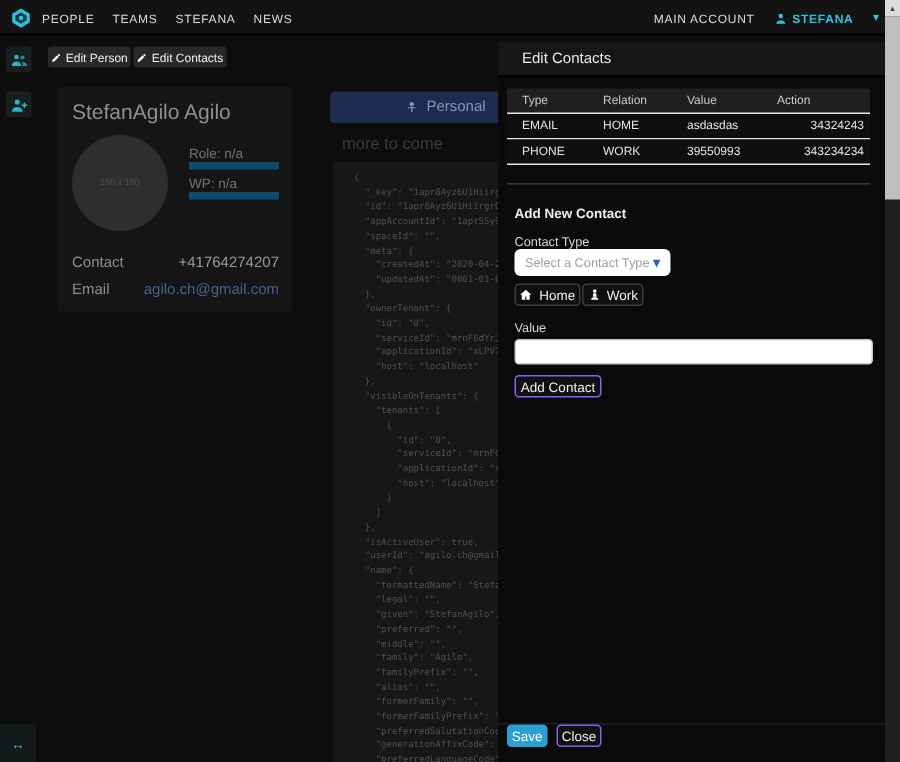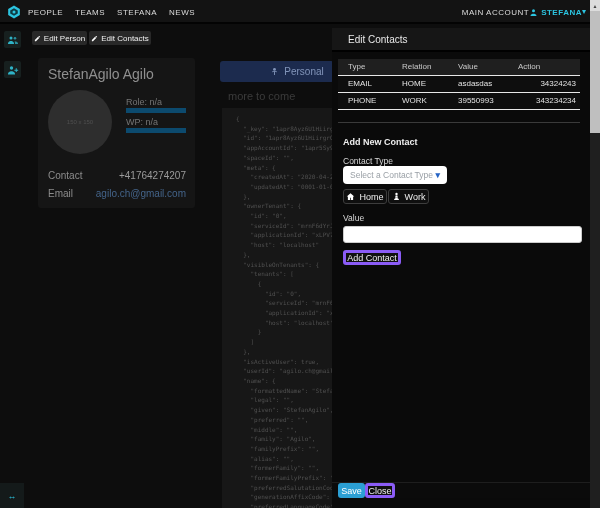--- a/index.html
+++ b/index.html
@@ -5,21 +5,21 @@
   *{margin:0;padding:0;box-sizing:border-box;}
   html,body{width:600px;height:508px;overflow:hidden;background:#000;}
   body{font-family:"Liberation Sans",sans-serif;position:relative;-webkit-font-smoothing:antialiased;}
   .screen{position:absolute;left:0;top:0;width:600px;height:508px;background:#0d0d0d;}
 
   
   .navbar{position:absolute;left:0;top:0;width:600px;height:24px;background:#131313;border-bottom:2px solid #030303;}
   .logo{position:absolute;left:7px;top:5px;width:14px;height:14px;display:flex;align-items:center;}
   .nav-items{position:absolute;left:28px;top:0;height:24px;display:flex;align-items:center;gap:12px;}
   .nav-item{font-size:8px;letter-spacing:.5px;color:#dcdcdc;font-weight:500;cursor:pointer;white-space:nowrap;}
-  .nav-right{position:absolute;right:14px;top:0;height:24px;display:flex;align-items:center;}
+  .nav-right{position:absolute;right:14px;top:0;height:24px;display:flex;align-items:center;gap:13px;}
   .user-chip{display:flex;align-items:center;gap:3px;cursor:pointer;}
   .u-name{font-size:8px;letter-spacing:.5px;color:#2cc4e0;font-weight:600;}
   .nav-caret{color:#2cc4e0;font-size:8px;cursor:pointer;line-height:1;}
 
   
   .side-btn{position:absolute;left:4px;width:17px;height:17px;background:#17201f;border-radius:2px;display:flex;align-items:center;justify-content:center;cursor:pointer;}
   .side-bottom{position:absolute;left:0;top:483px;width:24px;height:25px;background:#141a1a;display:flex;align-items:center;justify-content:center;}
   .resize-glyph{color:#2cc4e0;font-size:9px;cursor:pointer;}
 
   
@@ -56,23 +56,23 @@
   .t-head .t-action{text-align:left;}
   .m-divider{position:absolute;left:6px;top:94px;width:242px;border-top:1px solid #3a3a3a;}
   .m-sec-title{position:absolute;left:11px;top:109px;font-size:9px;font-weight:600;color:#efefef;}
   .m-label{position:absolute;left:11px;font-size:8.5px;color:#d8d8d8;}
   .m-select{position:absolute;left:11px;top:138px;width:104px;height:18px;background:#fff;border-radius:4px;display:flex;align-items:center;justify-content:space-between;padding:0 7px;cursor:pointer;}
   .m-select .sel-text{font-size:8.5px;color:#9aa0a6;}
   .sel-caret{color:#2563c4;font-size:9px;font-weight:bold;line-height:1;}
   .rel-btn{position:absolute;top:161px;height:15px;background:#0f0f0f;border:1px solid #3d3d3d;border-radius:3px;display:flex;align-items:center;justify-content:center;gap:4px;cursor:pointer;}
   .rel-btn .lbl{font-size:9px;color:#f0f0f0;}
   .m-input{position:absolute;left:11px;top:198px;width:239px;height:17px;background:#fff;border:1px solid #ccc;border-radius:3px;font-size:9px;padding:0 5px;outline:none;}
-  .btn-dark{background:#101010;border:3px solid #8b5cf6;border-radius:3px;color:#f0f0f0;font-size:9px;display:flex;align-items:center;justify-content:center;cursor:pointer;font-family:"Liberation Sans",sans-serif;}
+  .btn-dark{background:#101010;border:1px solid #8b5cf6;border-radius:3px;color:#f0f0f0;font-size:9px;display:flex;align-items:center;justify-content:center;cursor:pointer;font-family:"Liberation Sans",sans-serif;}
   .add-contact{position:absolute;left:11px;top:222px;width:58px;height:15px;}
-  .m-footer{position:absolute;left:0;top:454px;width:258px;height:16px;background:#0b0b0b;border-top:1px solid #1e1e1e;display:flex;align-items:center;padding-left:6px;}
+  .m-footer{position:absolute;left:0;top:454px;width:258px;height:16px;background:#0b0b0b;border-top:1px solid #1e1e1e;display:flex;align-items:center;gap:6px;padding-left:6px;}
   .save-btn{width:27px;height:15px;background:#2b9fd4;border:none;border-radius:3px;color:#fff;font-size:9px;display:flex;align-items:center;justify-content:center;cursor:pointer;}
   .close-btn{width:30px;height:15px;}
 
   
   .scrollbar{position:absolute;right:0;top:0;width:10px;height:508px;background:#1f1f1f;z-index:9;}
   .sb-arrow{width:10px;height:11px;background:#dcdcdc;color:#444;font-size:5px;display:flex;align-items:center;justify-content:center;cursor:pointer;}
   .sb-thumb{position:absolute;left:0;top:11px;width:10px;height:122px;background:#bfbfbf;cursor:grab;}
 </style>
 </head>
 <body>

